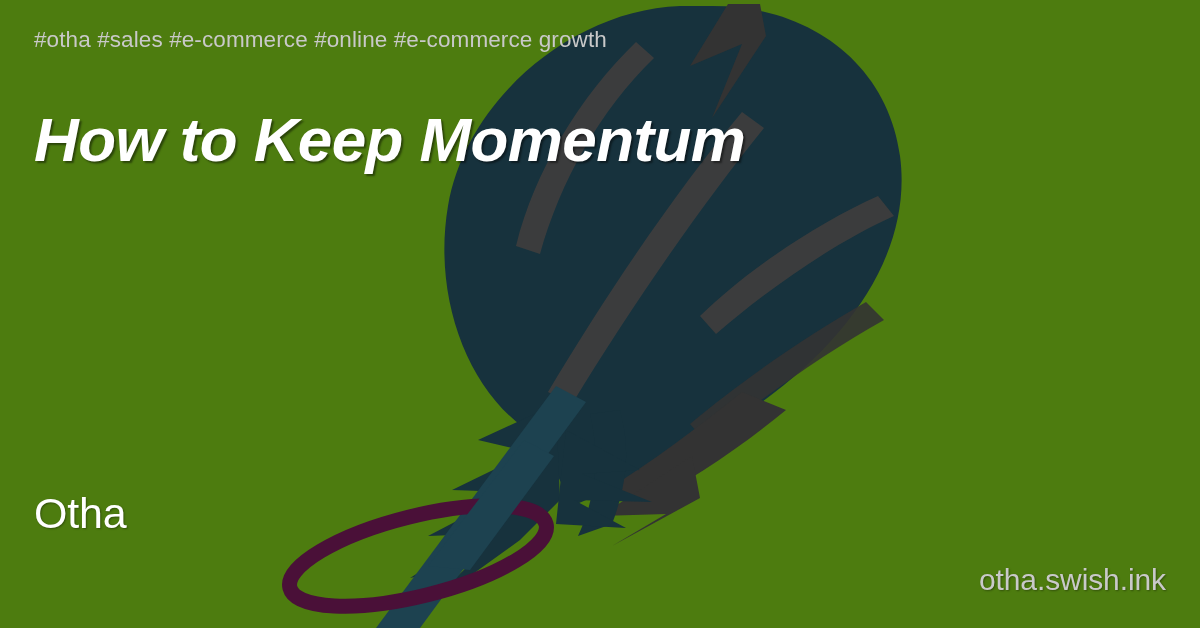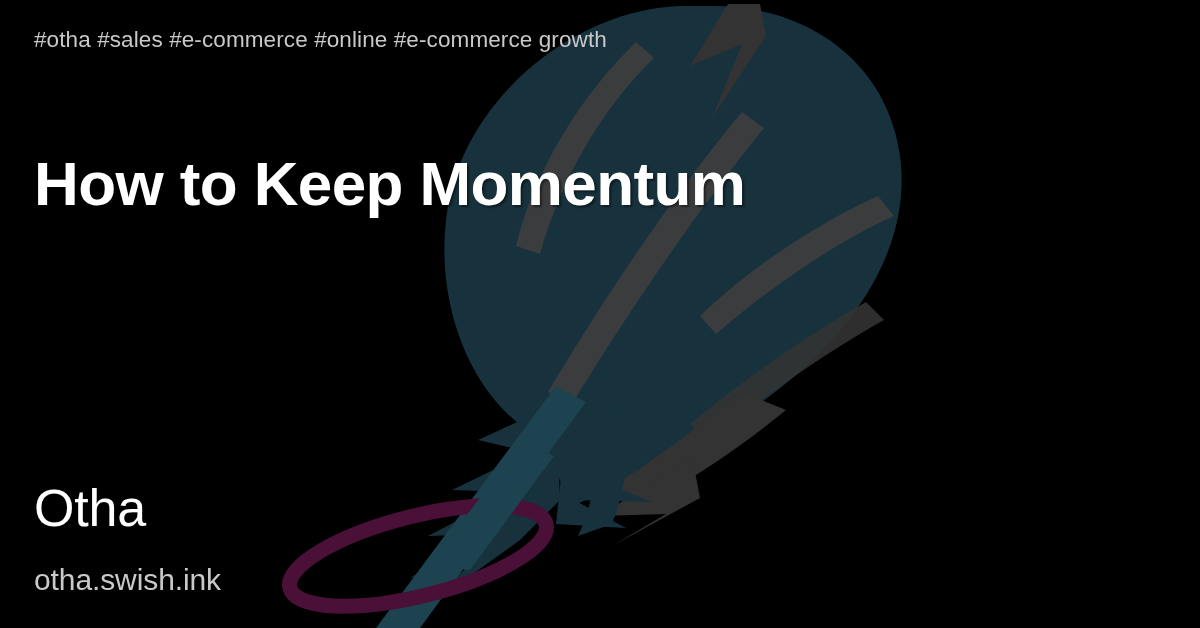--- a/index.html
+++ b/index.html
@@ -8,21 +8,21 @@
     padding: 0;
     background: #1a1a1a;
   }
   * { box-sizing: border-box; }
 
   .card {
     position: relative;
     width: 1200px;
     height: 628px;
     overflow: hidden;
-    background: #000000;
+    background: #4d7c0f;
     font-family: "Liberation Sans", "DejaVu Sans", sans-serif;
     -webkit-font-smoothing: antialiased;
   }
 
   
   .brand-art {
     position: absolute;
     top: 0;
     left: 0;
     width: 1200px;
@@ -45,58 +45,60 @@
   .tags {
     font-size: 22.5px;
     line-height: 1.2;
     letter-spacing: 0.1px;
     color: #c9c9c9;
     font-weight: 400;
     white-space: nowrap;
   }
 
   .title-block {
-    margin-top: 100px;
+    margin-top: 56px;
     flex: 0 0 auto;
+    font-style: italic;
   }
 
   .title-line {
     display: block;
     font-size: 62px;
     line-height: 1.0;
     font-weight: 700;
     color: #ffffff;
     letter-spacing: -0.6px;
     text-shadow: 2px 2px 2px rgba(0,0,0,0.45);
     white-space: nowrap;
   }
   .title-line + .title-line { margin-top: 85px; }
 
   .footer {
     margin-top: auto;
     margin-bottom: 2px;
   }
 
   .site-name {
-    font-size: 52px;
+    font-size: 43px;
     line-height: 1.1;
     font-weight: 400;
     color: #ffffff;
     letter-spacing: -0.2px;
     text-shadow: 1px 1px 2px rgba(0,0,0,0.35);
   }
 
   .site-url {
     margin-top: 26px;
     font-size: 30px;
     line-height: 1.1;
     font-weight: 400;
     color: #c9c9c9;
     letter-spacing: -0.1px;
     text-shadow: 1px 1px 2px rgba(0,0,0,0.35);
+    text-align: right;
   }
 </style>
 </head>
 <body>
 
 <div class="card">
 
   <svg class="brand-art" viewBox="0 0 1200 628" xmlns="http://www.w3.org/2000/svg" aria-hidden="true">
     <defs>
       <clipPath id="vaneClip">

